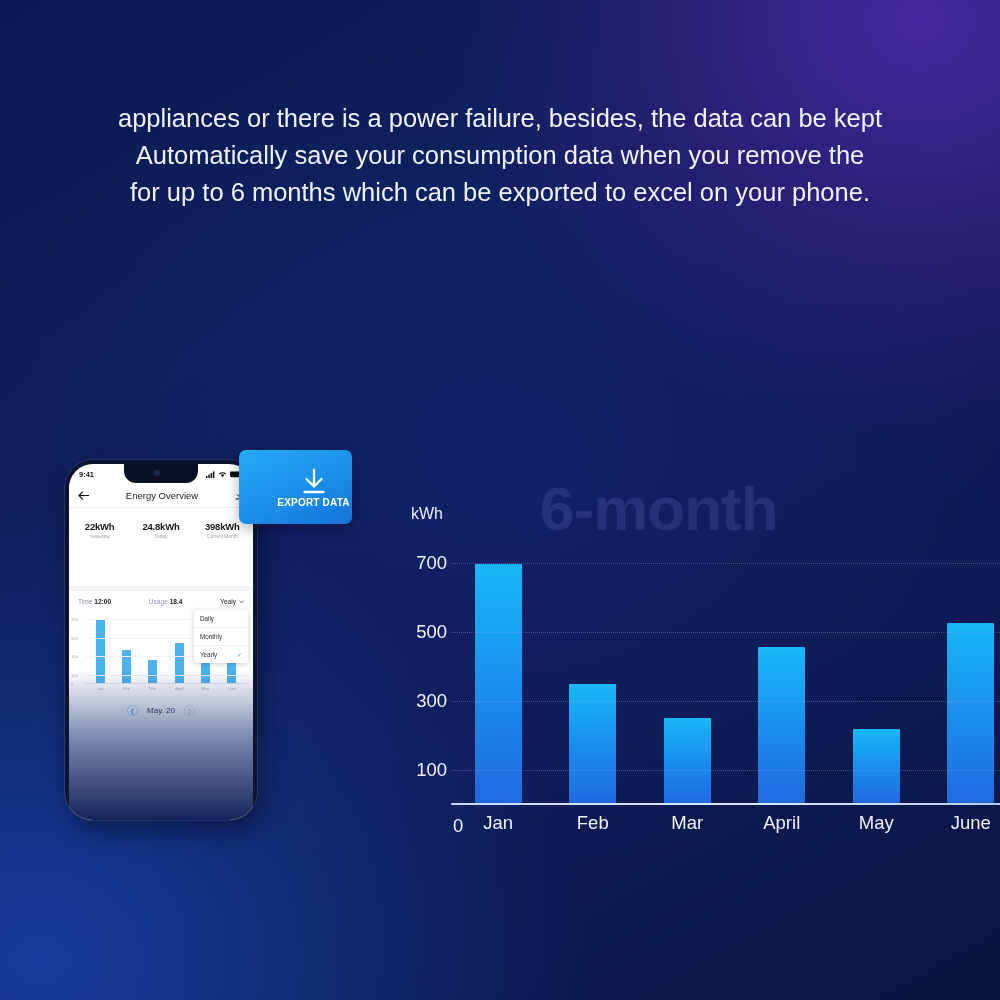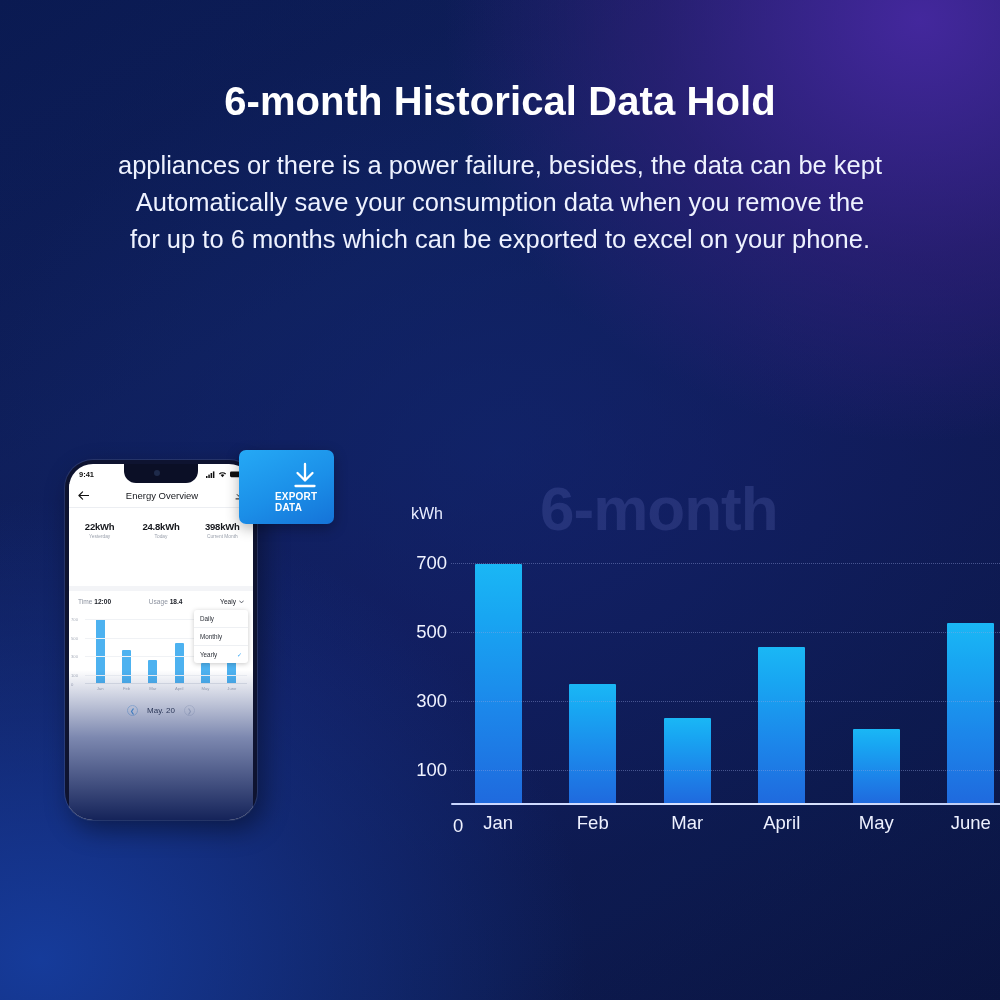--- a/index.html
+++ b/index.html
@@ -106,21 +106,21 @@
   .mc-xr { display:flex; justify-content:space-around; padding:2px 2px 0; }
   .mc-xl { font-size:4.2px; color:#aab0bc; width:9px; text-align:center; }
   .mc-zero { position:absolute; left:2px; bottom:13px; font-size:4.2px; color:#aab0bc; }
   .pager { display:flex; align-items:center; justify-content:center; gap:9px; padding:5px 0; background:#fff; }
   .pgbtn { width:11px; height:11px; border-radius:50%; border:1px solid #b9d9f5; color:#55a8ea; font-size:6px; display:flex; align-items:center; justify-content:center; }
   .pgbtn.dim { border-color:#e2e6ec; color:#ccd2db; }
   .pgtxt { font-size:8px; color:#3b4250; }
 
   
   .export {
-    position:absolute; left:239px; top:450px; width:95px; height:74px;
+    position:absolute; left:239px; top:450px; width:113px; height:74px;
     border-radius:7px; z-index:20;
     background:linear-gradient(155deg,#25a9f5 0%,#1b8fe8 55%,#1573d8 100%);
     box-shadow:0 4px 14px rgba(0,0,0,.30);
     display:flex; flex-direction:column; align-items:center; justify-content:center; padding-left:36px;
   }
   .export .lbl { font-size:10px; font-weight:bold; color:#fff; letter-spacing:.2px; }
 
   
   .chart { position:absolute; left:355px; top:505px; width:625px; height:330px;margin-left:48px; }
   .ylab { position:absolute; left:8px; top:0; font-size:16px; color:#e9edff; }
@@ -140,21 +140,20 @@
   .zero { position:absolute; left:2px; bottom:-32px; font-size:18.5px; color:#f0f3ff; }
   .xlabs { position:absolute; left:48px; right:10px; top:307px; }
   .xlab { position:absolute; font-size:18.5px; color:#eef1ff; transform:translateX(-50%); text-align:center; }
 </style>
 </head>
 <body>
 
 <div id="stage">
 
   <div class="head">
-    <div class="title">6-month Historical Data Hold</div>
     <div class="sub">
       <span class="l">appliances or there is a power failure, besides, the data can be kept</span>
       <span class="l">Automatically save your consumption data when you remove the</span>
       <span class="l">for up to 6 months which can be exported to excel on your phone.</span>
     </div>
   </div>
 
   <div class="watermark">6-month</div>
 
   <div class="phone-wrap">

